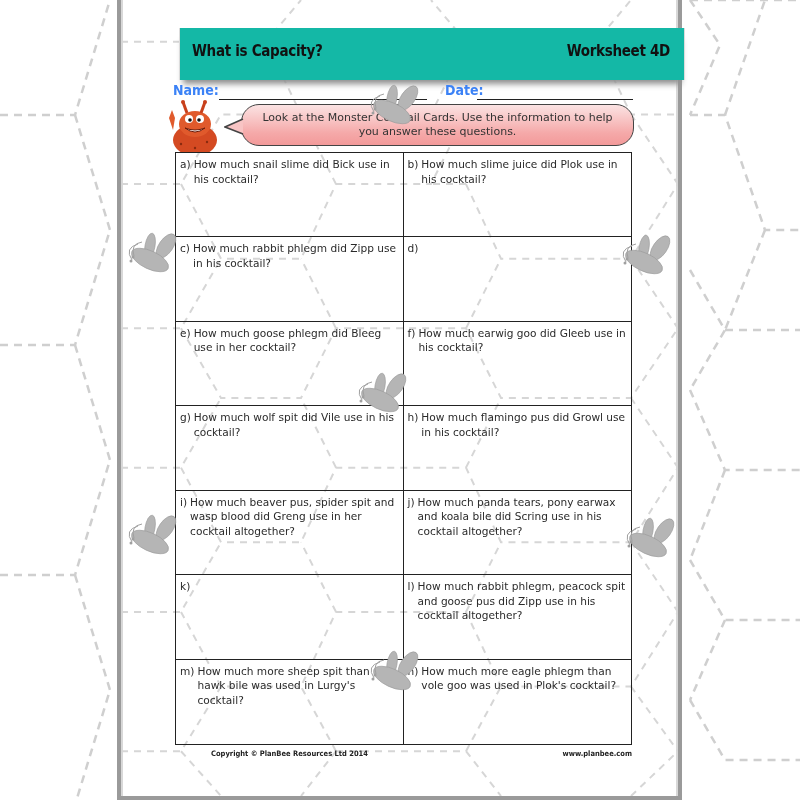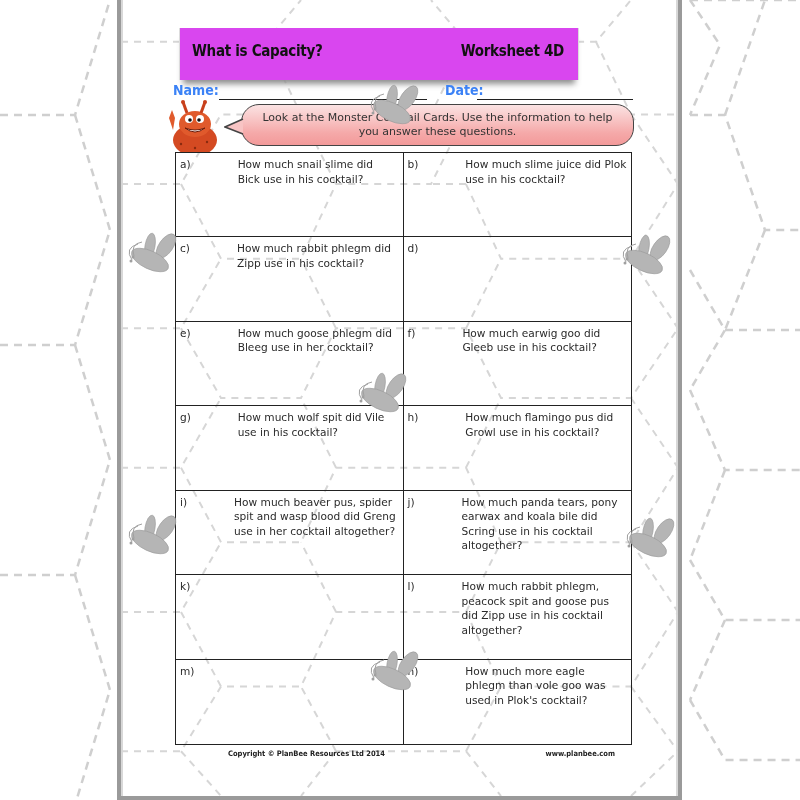--- a/index.html
+++ b/index.html
@@ -13,22 +13,22 @@
       background: #ffffff;
       border-left: 4px solid #9a9a9a;
       border-right: 4px solid #9a9a9a;
       border-bottom: 4px solid #9a9a9a;
       box-shadow: inset 2px 0 0 #d8d8d8, inset -2px 0 0 #d8d8d8;
       z-index: 1;
     }
     .page-hex { position: absolute; left: 0; top: 0; width: 100%; height: 100%; z-index: 0; }
 
     .header-box {
-      position: absolute; left: 58px; top: 28px; width: 400px; height: 52px;
-      background: #d946ef;
+      position: absolute; left: 58px; top: 28px; width: 506px; height: 52px;
+      background: #14b8a6;
       border-left: 1px solid #dcdcdc; border-right: 1px solid #dcdcdc;
       box-shadow: 0 8px 6px -4px #8e8e8e;
       z-index: 2;
     }
     .header-title, .header-ws {
       position: absolute; top: 14px;
       font-family: "DejaVu Sans Condensed", "DejaVu Sans", sans-serif;
       font-weight: bold; font-size: 15px; color: #111; letter-spacing: -0.3px;
     }
     .header-title { left: 12px; }
@@ -62,29 +62,29 @@
       background: transparent;
     }
     .qcell {
       border-right: 1.5px solid #222; border-bottom: 1.5px solid #222;
       padding: 4px 4px 0 4px; font-size: 10.6px; line-height: 14.5px; color: #2a2a2a;
       display: flex; position: relative;
     }
     .qcell:nth-child(2n) { border-right: none; }
     .qcell:nth-last-child(-n+2) { border-bottom: none; }
     .qletter { flex: 0 0 auto; padding-right: 3px; }
-    .qtext { flex: 1 1 auto; margin-left: 44px; }
+    .qtext { flex: 1 1 auto; }
 
     .footer-left, .footer-right {
       position: absolute; top: 749px;
       font-family: "DejaVu Sans Condensed", "DejaVu Sans", sans-serif;
       font-weight: bold; font-size: 7.5px; color: #222; z-index: 3;
     }
-    .footer-left { left: 71px; padding-left: 36px; }
-    .footer-right { right: 63px; margin-left: 44px; }
+    .footer-left { left: 54px; padding-left: 36px; }
+    .footer-right { right: 46px; margin-left: 44px; }
 
     .bee { position: absolute; width: 62px; height: 48px; z-index: 5; pointer-events: none; }
   </style>
 </head>
 <body>
 
 <svg class="hex-bg" viewBox="0 0 800 800">
   <g fill="none" stroke="#cfcfcf" stroke-width="2.5" stroke-dasharray="8 6">
     <polyline points="0,115 75,115 110,0"></polyline>
     <polyline points="75,115 110,230"></polyline>
@@ -226,20 +226,21 @@
       </div>
     <div class="qcell">
         <span class="qletter">k)</span>
       </div>
     <div class="qcell">
         <span class="qletter">l)</span>
         <span class="qtext">How much rabbit phlegm, peacock spit and goose pus did Zipp use in his cocktail altogether?</span>
       </div>
     <div class="qcell">
         <span class="qletter">m)</span>
+        <span class="qtext">How much more sheep spit than hawk bile was used in Lurgy's cocktail?</span>
       </div>
     <div class="qcell">
         <span class="qletter">n)</span>
         <span class="qtext">How much more eagle phlegm than vole goo was used in Plok's cocktail?</span>
       </div>
   </div>
 
   <span class="footer-left">Copyright © PlanBee Resources Ltd 2014</span>
   <span class="footer-right">www.planbee.com</span>
 </div>

